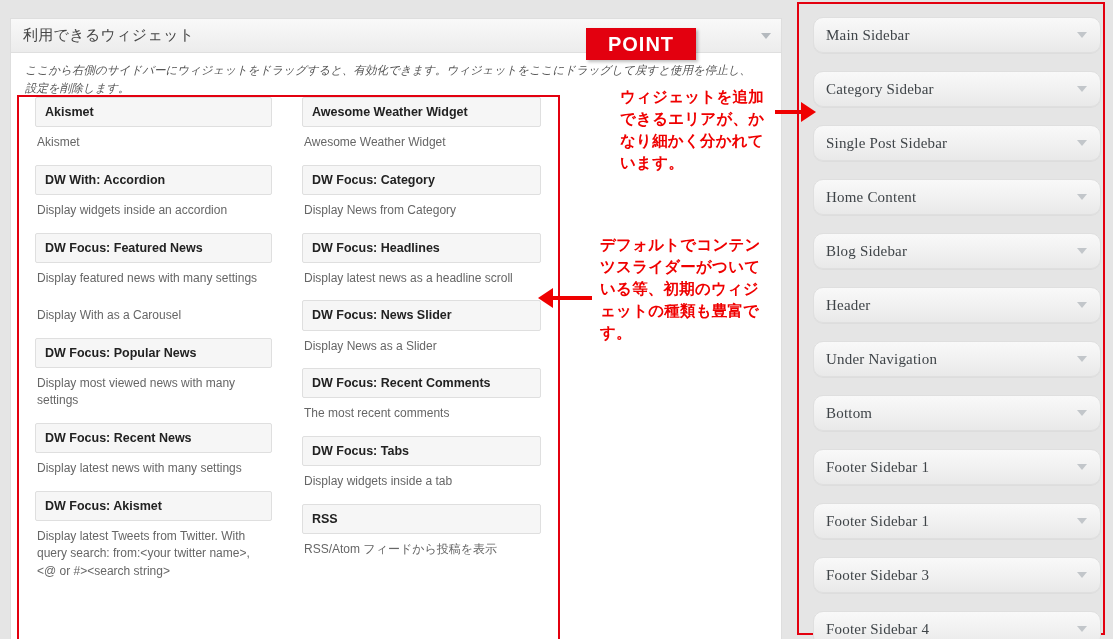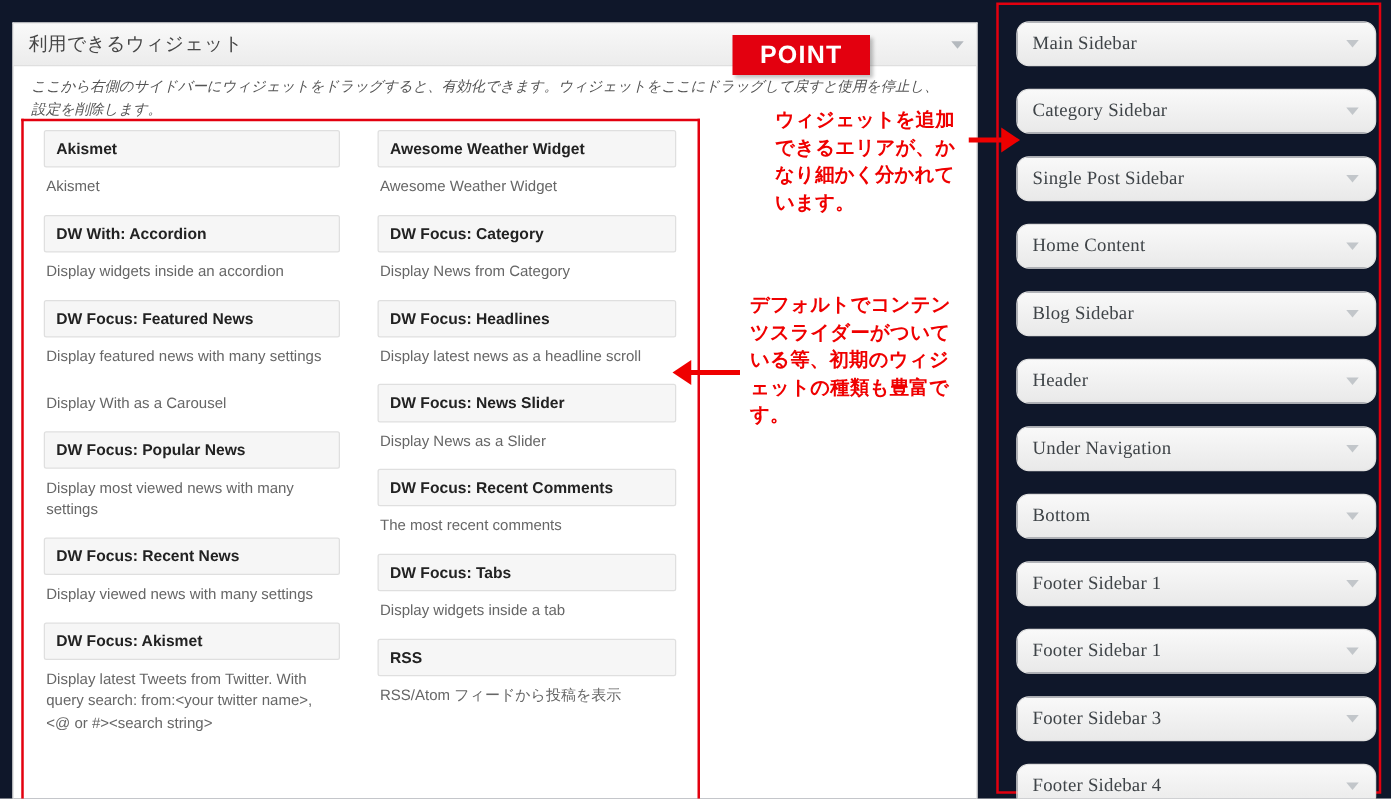--- a/index.html
+++ b/index.html
@@ -7,21 +7,21 @@
     margin: 0; padding: 0;
     width: 1113px; height: 639px;
     background: #ffffff;
     font-family: "Liberation Sans", sans-serif;
     overflow: hidden;
   }
   #root {
     position: relative;
     width: 1113px;
     height: 639px;
-    background: #0f172a;
+    background: #e5e5e5;
   }
 
   
   #left-panel {
     position: absolute;
     left: 10px; top: 18px;
     width: 772px; height: 621px;
     background: #ffffff;
     border: 1px solid #dedede;
     border-bottom: none;
@@ -70,21 +70,20 @@
     background: transparent;
     pointer-events: none;
   }
 
   #widget-grid {
     position: absolute;
     left: 19px; top: 97px;
     width: 539px;
     display: flex;
     gap: 0px;
-    padding-top: 7px;
   }
   .widget-col {
     width: 269px;
     padding: 0 16px;
   }
   .widget-col.col-right { padding-left: 14px; }
 
   .widget-item { margin-bottom: 13px; }
   .widget-bar {
     background: #f6f6f6;
@@ -236,21 +235,21 @@
         <div class="widget-desc">Display With as a Carousel</div>
       </div>
 
       <div class="widget-item">
         <div class="widget-bar">DW Focus: Popular News</div>
         <div class="widget-desc">Display most viewed news with many settings</div>
       </div>
 
       <div class="widget-item">
         <div class="widget-bar">DW Focus: Recent News</div>
-        <div class="widget-desc">Display viewed news with many settings</div>
+        <div class="widget-desc">Display latest news with many settings</div>
       </div>
 
       <div class="widget-item">
         <div class="widget-bar">DW Focus: Akismet</div>
         <div class="widget-desc">Display latest Tweets from Twitter. With query search: from:&lt;your twitter name&gt;, &lt;@ or #&gt;&lt;search string&gt;</div>
       </div>
 
     </div>
 
     <div class="widget-col col-right">

